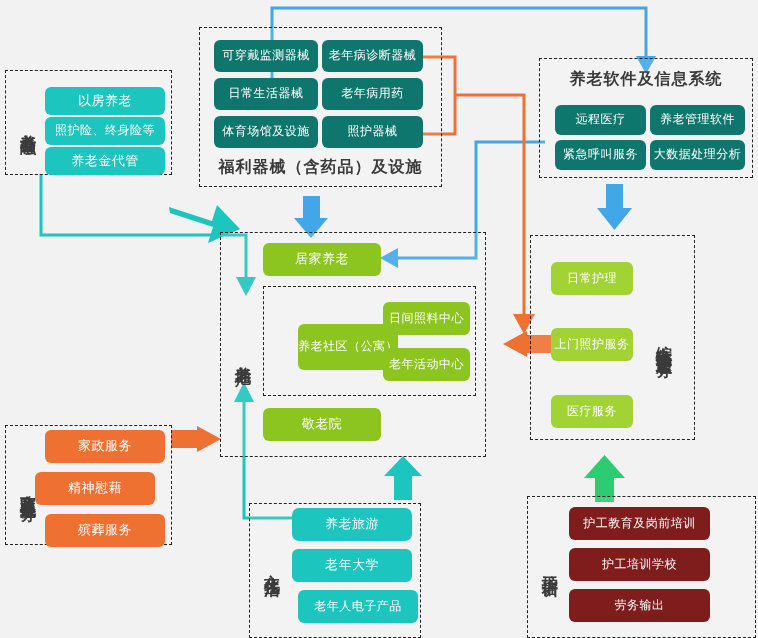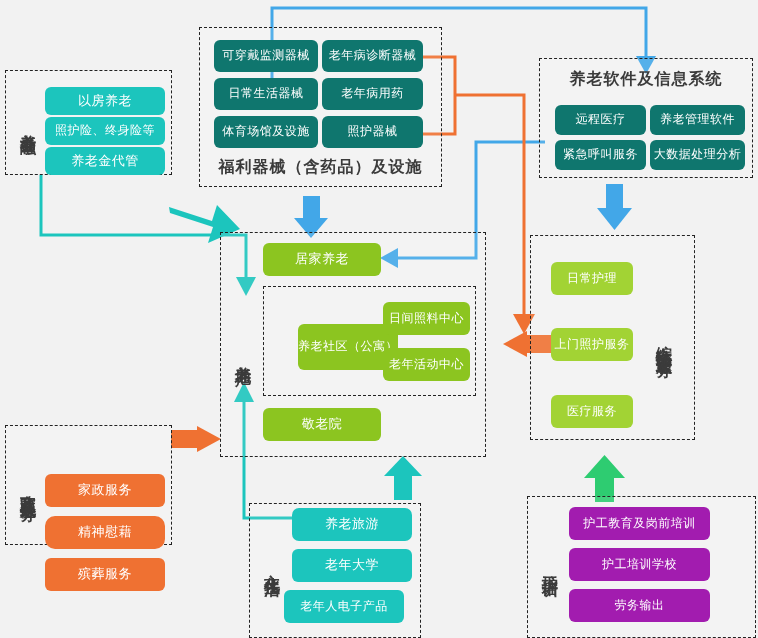--- a/index.html
+++ b/index.html
@@ -29,24 +29,24 @@
     display:flex;align-items:center;justify-content:center;
     text-align:center;
     font-size:13px;
     line-height:1.1;
     box-sizing:border-box;
     letter-spacing:0.5px;
     white-space:nowrap;
   }
   .chip.teal{background:#1cc5bd;}
   .chip.blue{background:#0f766e;}
-  .chip.orange{background:#ef7132;margin-top:44px;}
+  .chip.orange{background:#ef7132;}
   .chip.green-lt{background:#a2d334;}
   .chip.green-ol{background:#8cc520;}
-  .chip.green-em{background:#a21caf;}
+  .chip.green-em{background:#7f1d1d;}
   .vlabel{
     position:absolute;
     writing-mode:vertical-rl;
     text-orientation:upright;
     font-weight:bold;
     font-size:16px;
     color:#3b3b3b;
     letter-spacing:2px;
     line-height:1.05;
     display:flex;align-items:flex-start;justify-content:center;
@@ -163,29 +163,29 @@
   </div>
   <div class="vlabel" style="left:650px;top:254px;width:22px;height:175px;">综合性医护管理服务</div>
   <div class="chip green-lt" style="left:551px;top:328px;width:82px;height:33px;font-size:12px;">上门照护服务</div>
   <div class="chip green-lt" style="left:551px;top:262px;width:82px;height:33px;font-size:12px;">日常护理</div>
   <div class="chip green-lt" style="left:551px;top:395px;width:82px;height:33px;font-size:12px;">医疗服务</div>
 
   <div class="grp" style="left:5px;top:425px;width:167px;height:120px;">
   </div>
   <div class="vlabel" style="left:14px;top:432px;width:22px;height:112px;">家政及其他服务</div>
   <div class="chip orange" style="left:45px;top:430px;width:120px;height:33px;">家政服务</div>
-  <div class="chip orange" style="left:45px;top:472px;width:120px;height:33px;border-radius:10px;">精神慰藉</div>
+  <div class="chip orange" style="left:35px;top:472px;width:120px;height:33px;">精神慰藉</div>
   <div class="chip orange" style="left:45px;top:514px;width:120px;height:33px;">殡葬服务</div>
 
   <div class="grp" style="left:249px;top:503px;width:172px;height:135px;">
   </div>
   <div class="vlabel" style="left:258px;top:526px;width:22px;height:80px;">文化生活</div>
   <div class="chip teal" style="left:292px;top:508px;width:120px;height:33px;border-radius:7px;">养老旅游</div>
   <div class="chip teal" style="left:292px;top:549px;width:120px;height:33px;">老年大学</div>
-  <div class="chip teal" style="left:284px;top:590px;width:120px;height:33px;font-size:12px;">老年人电子产品</div>
+  <div class="chip teal" style="left:298px;top:590px;width:120px;height:33px;font-size:12px;">老年人电子产品</div>
 
   <div class="grp" style="left:527px;top:496px;width:229px;height:142px;">
   </div>
   <div class="vlabel" style="left:536px;top:524px;width:22px;height:84px;">护工培训</div>
   <div class="chip green-em" style="left:569px;top:507px;width:141px;height:33px;font-size:12px;">护工教育及岗前培训</div>
   <div class="chip green-em" style="left:569px;top:548px;width:141px;height:33px;font-size:12px;">护工培训学校</div>
   <div class="chip green-em" style="left:569px;top:589px;width:141px;height:33px;font-size:12px;">劳务输出</div>
 
 </div>
 

